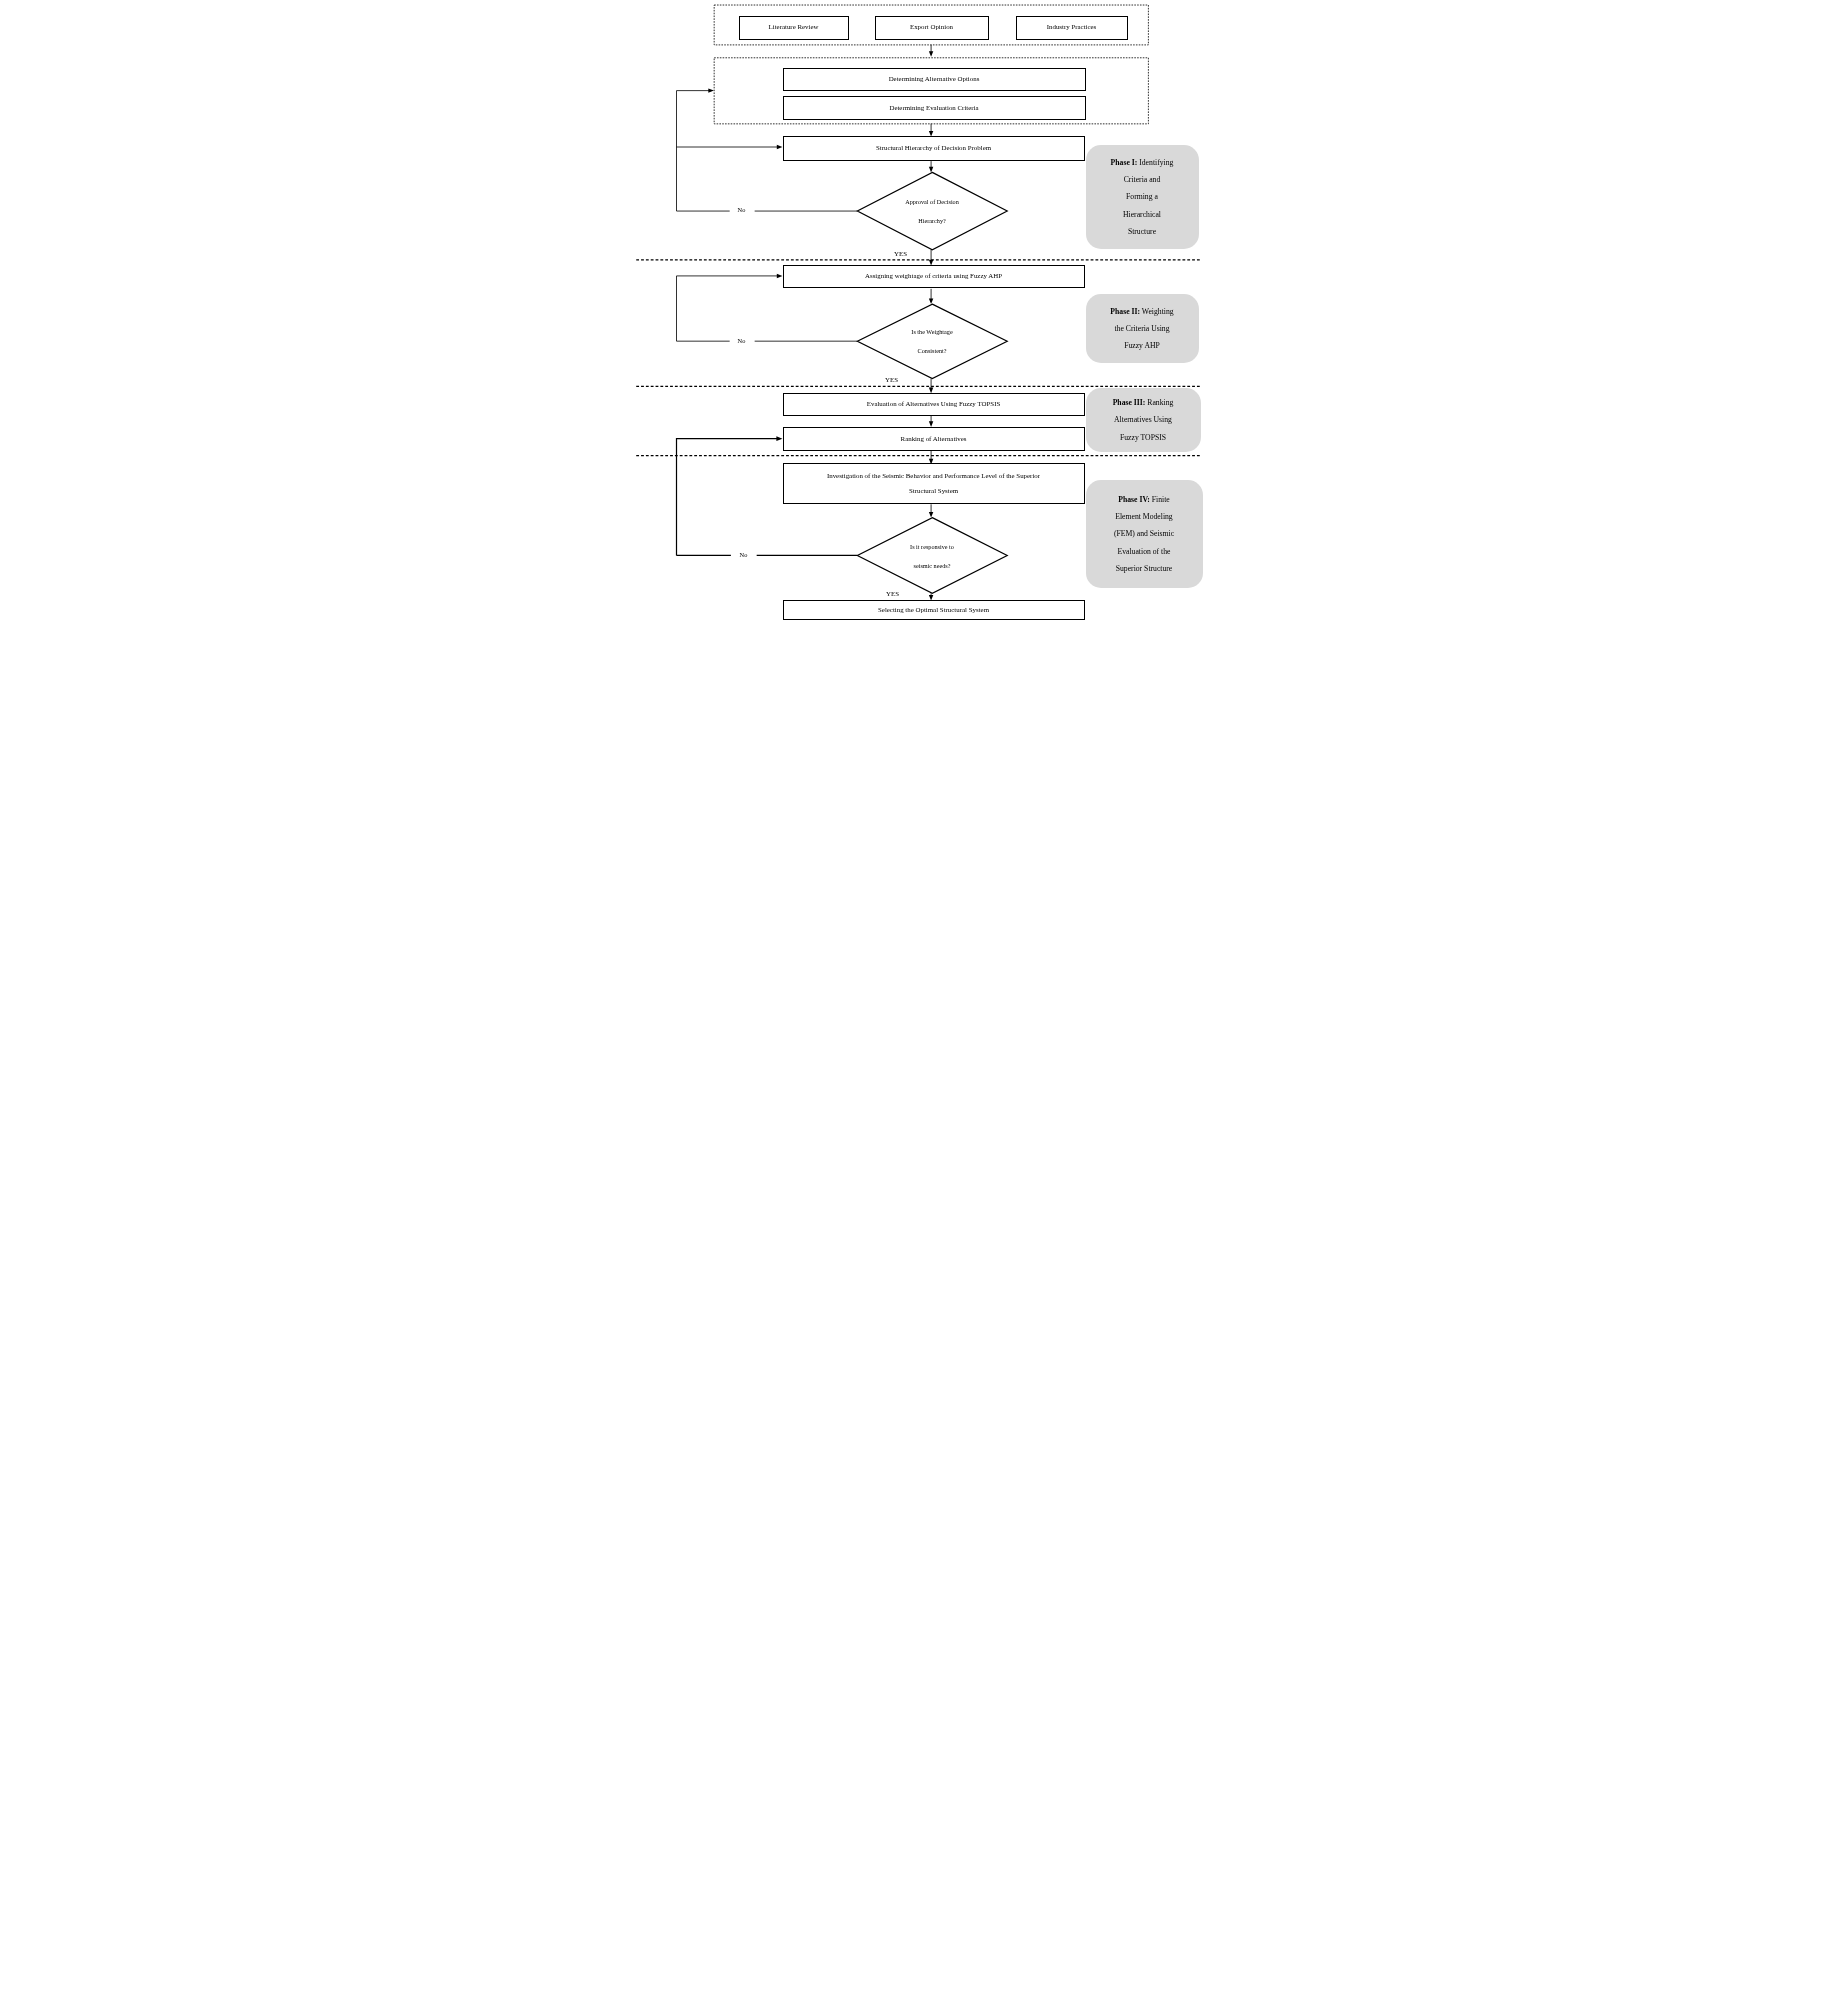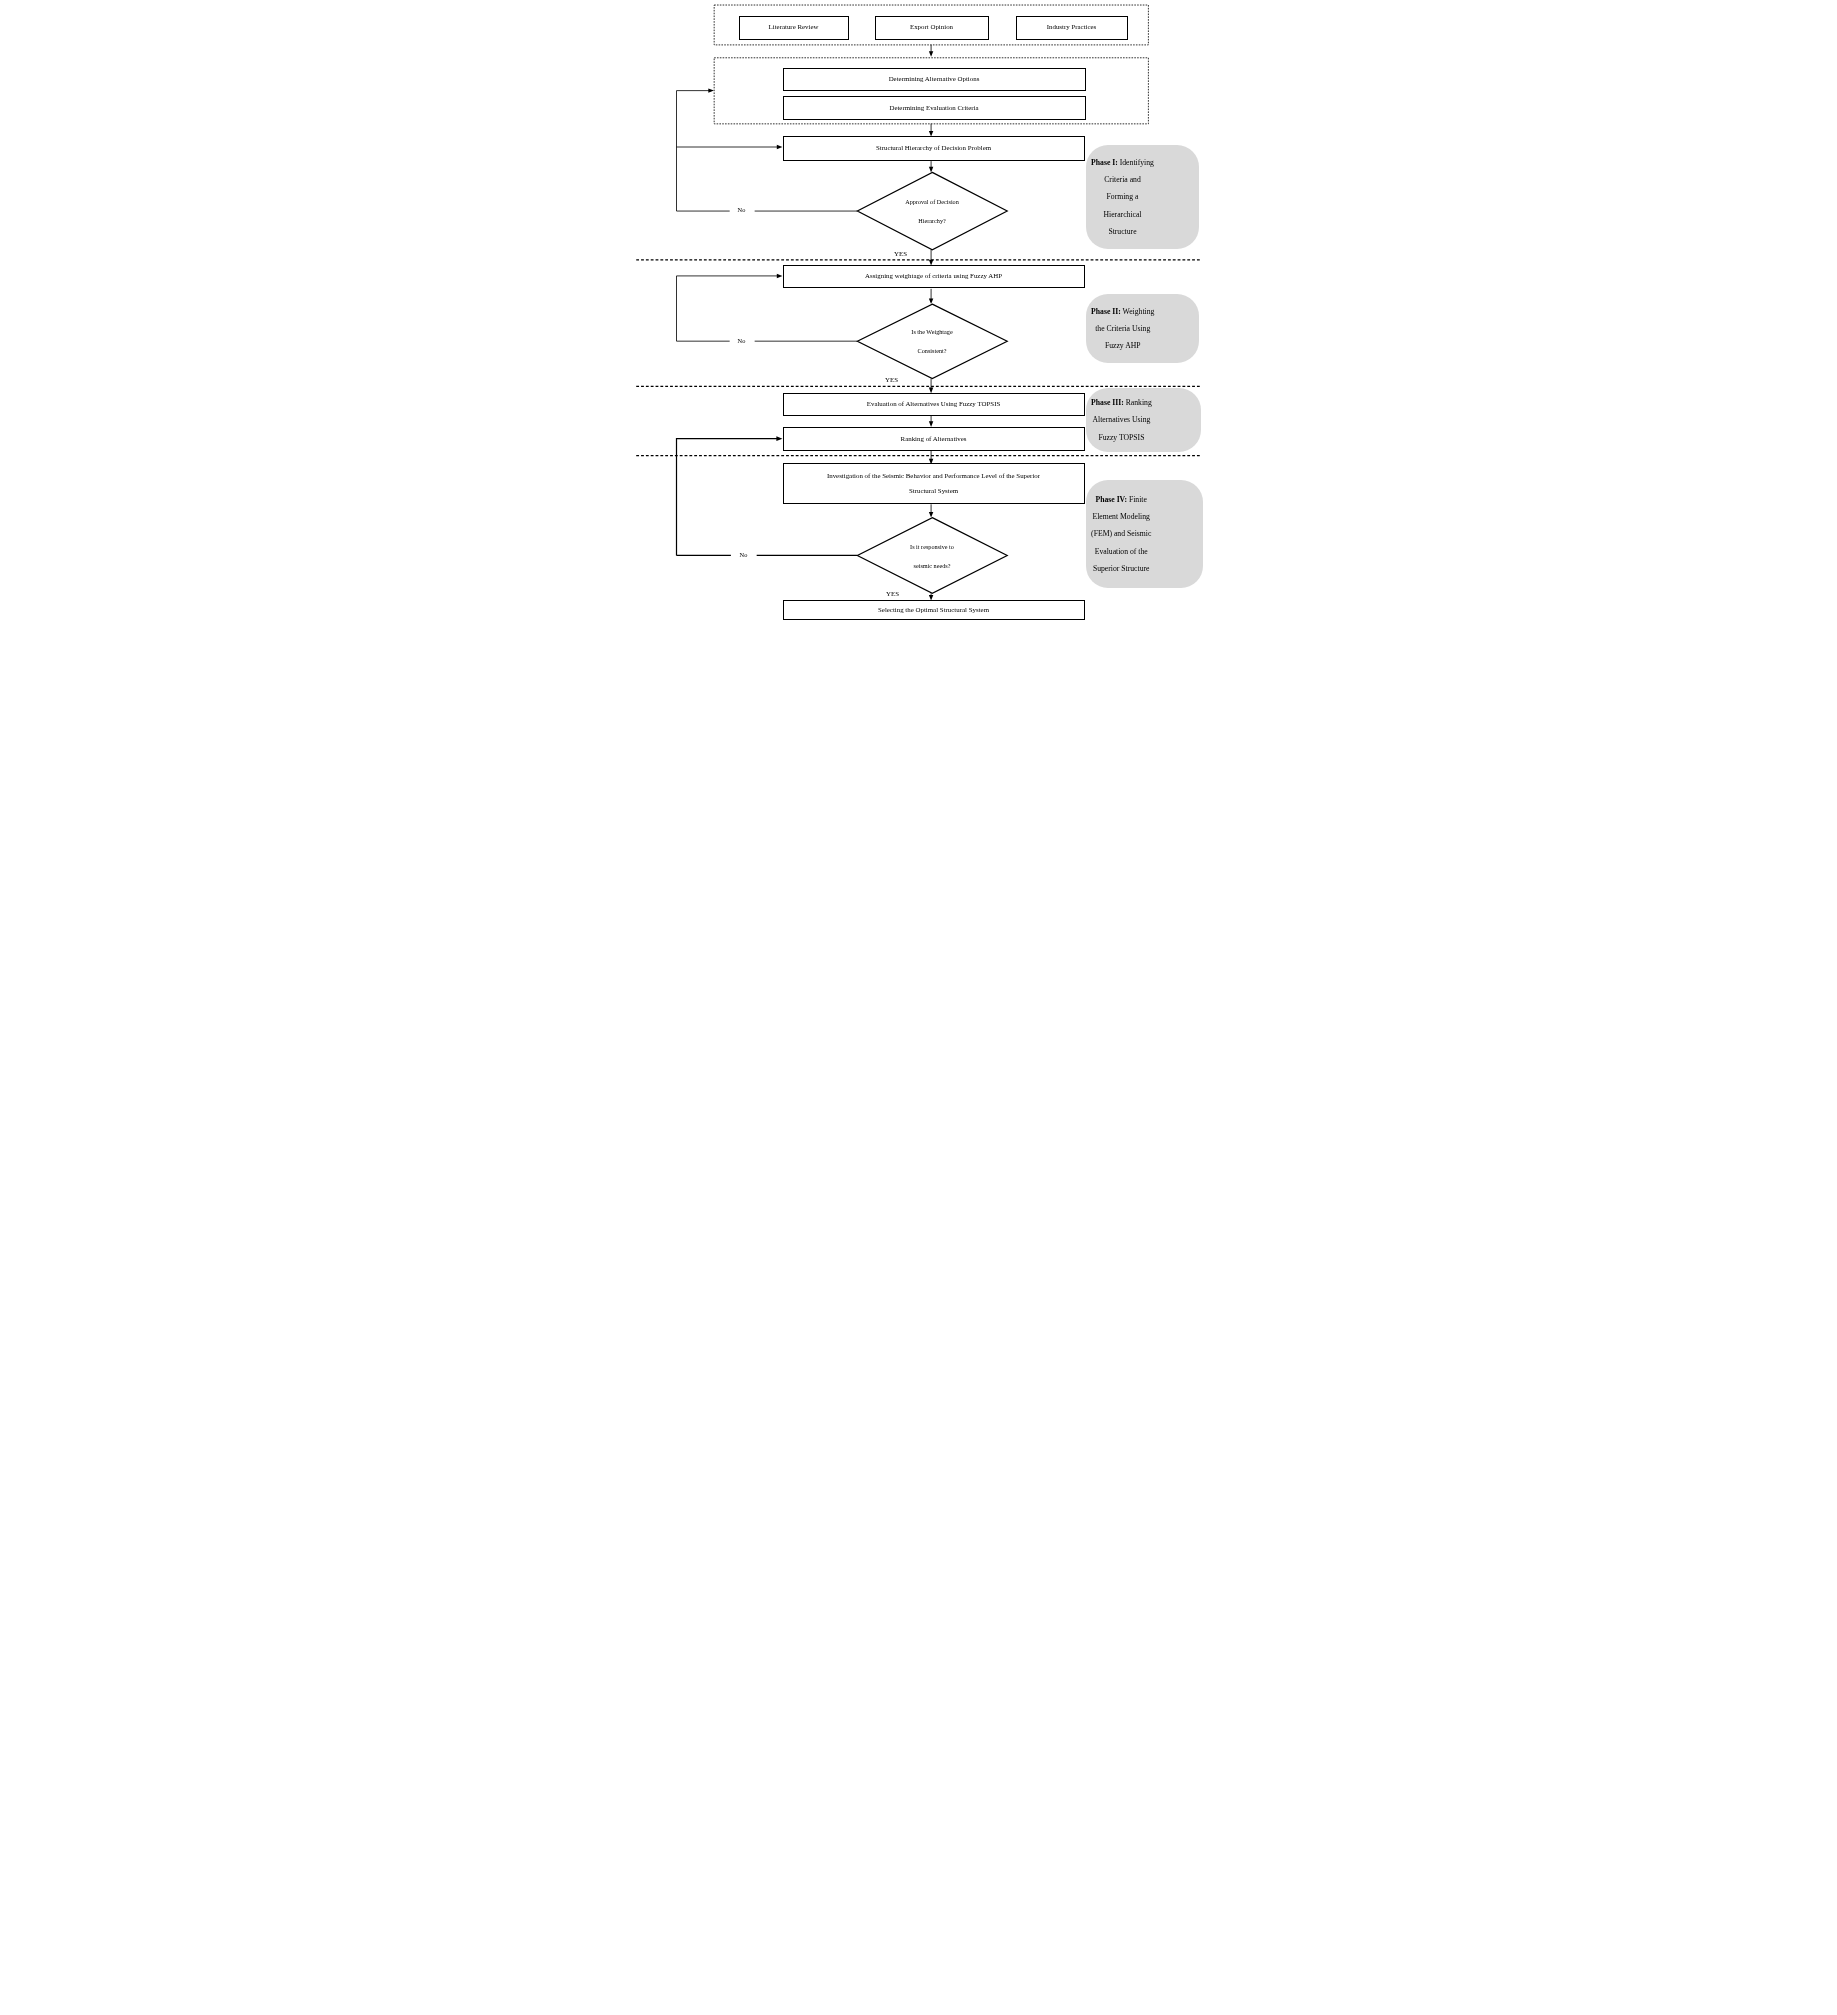--- a/index.html
+++ b/index.html
@@ -32,23 +32,24 @@
     text-align: center;
     font-size: 6.9px;
     line-height: 1.25;
     padding: 0.8px 4px;
   }
   .box.thick { border-width: 1.2px; }
   .phase {
     position: absolute;
     box-sizing: border-box;
     background: #d9d9d9;
-    border-radius: 22px;
+    border-radius: 15px;
     display: flex;
     align-items: center;
+    justify-content: center;
     text-align: center;
     font-size: 7.7px;
     line-height: 2.25;
     padding: 2.4px 5.6px;
   }
   .dtext {
     position: absolute;
     text-align: center;
     font-size: 6.2px;
     line-height: 19px;

